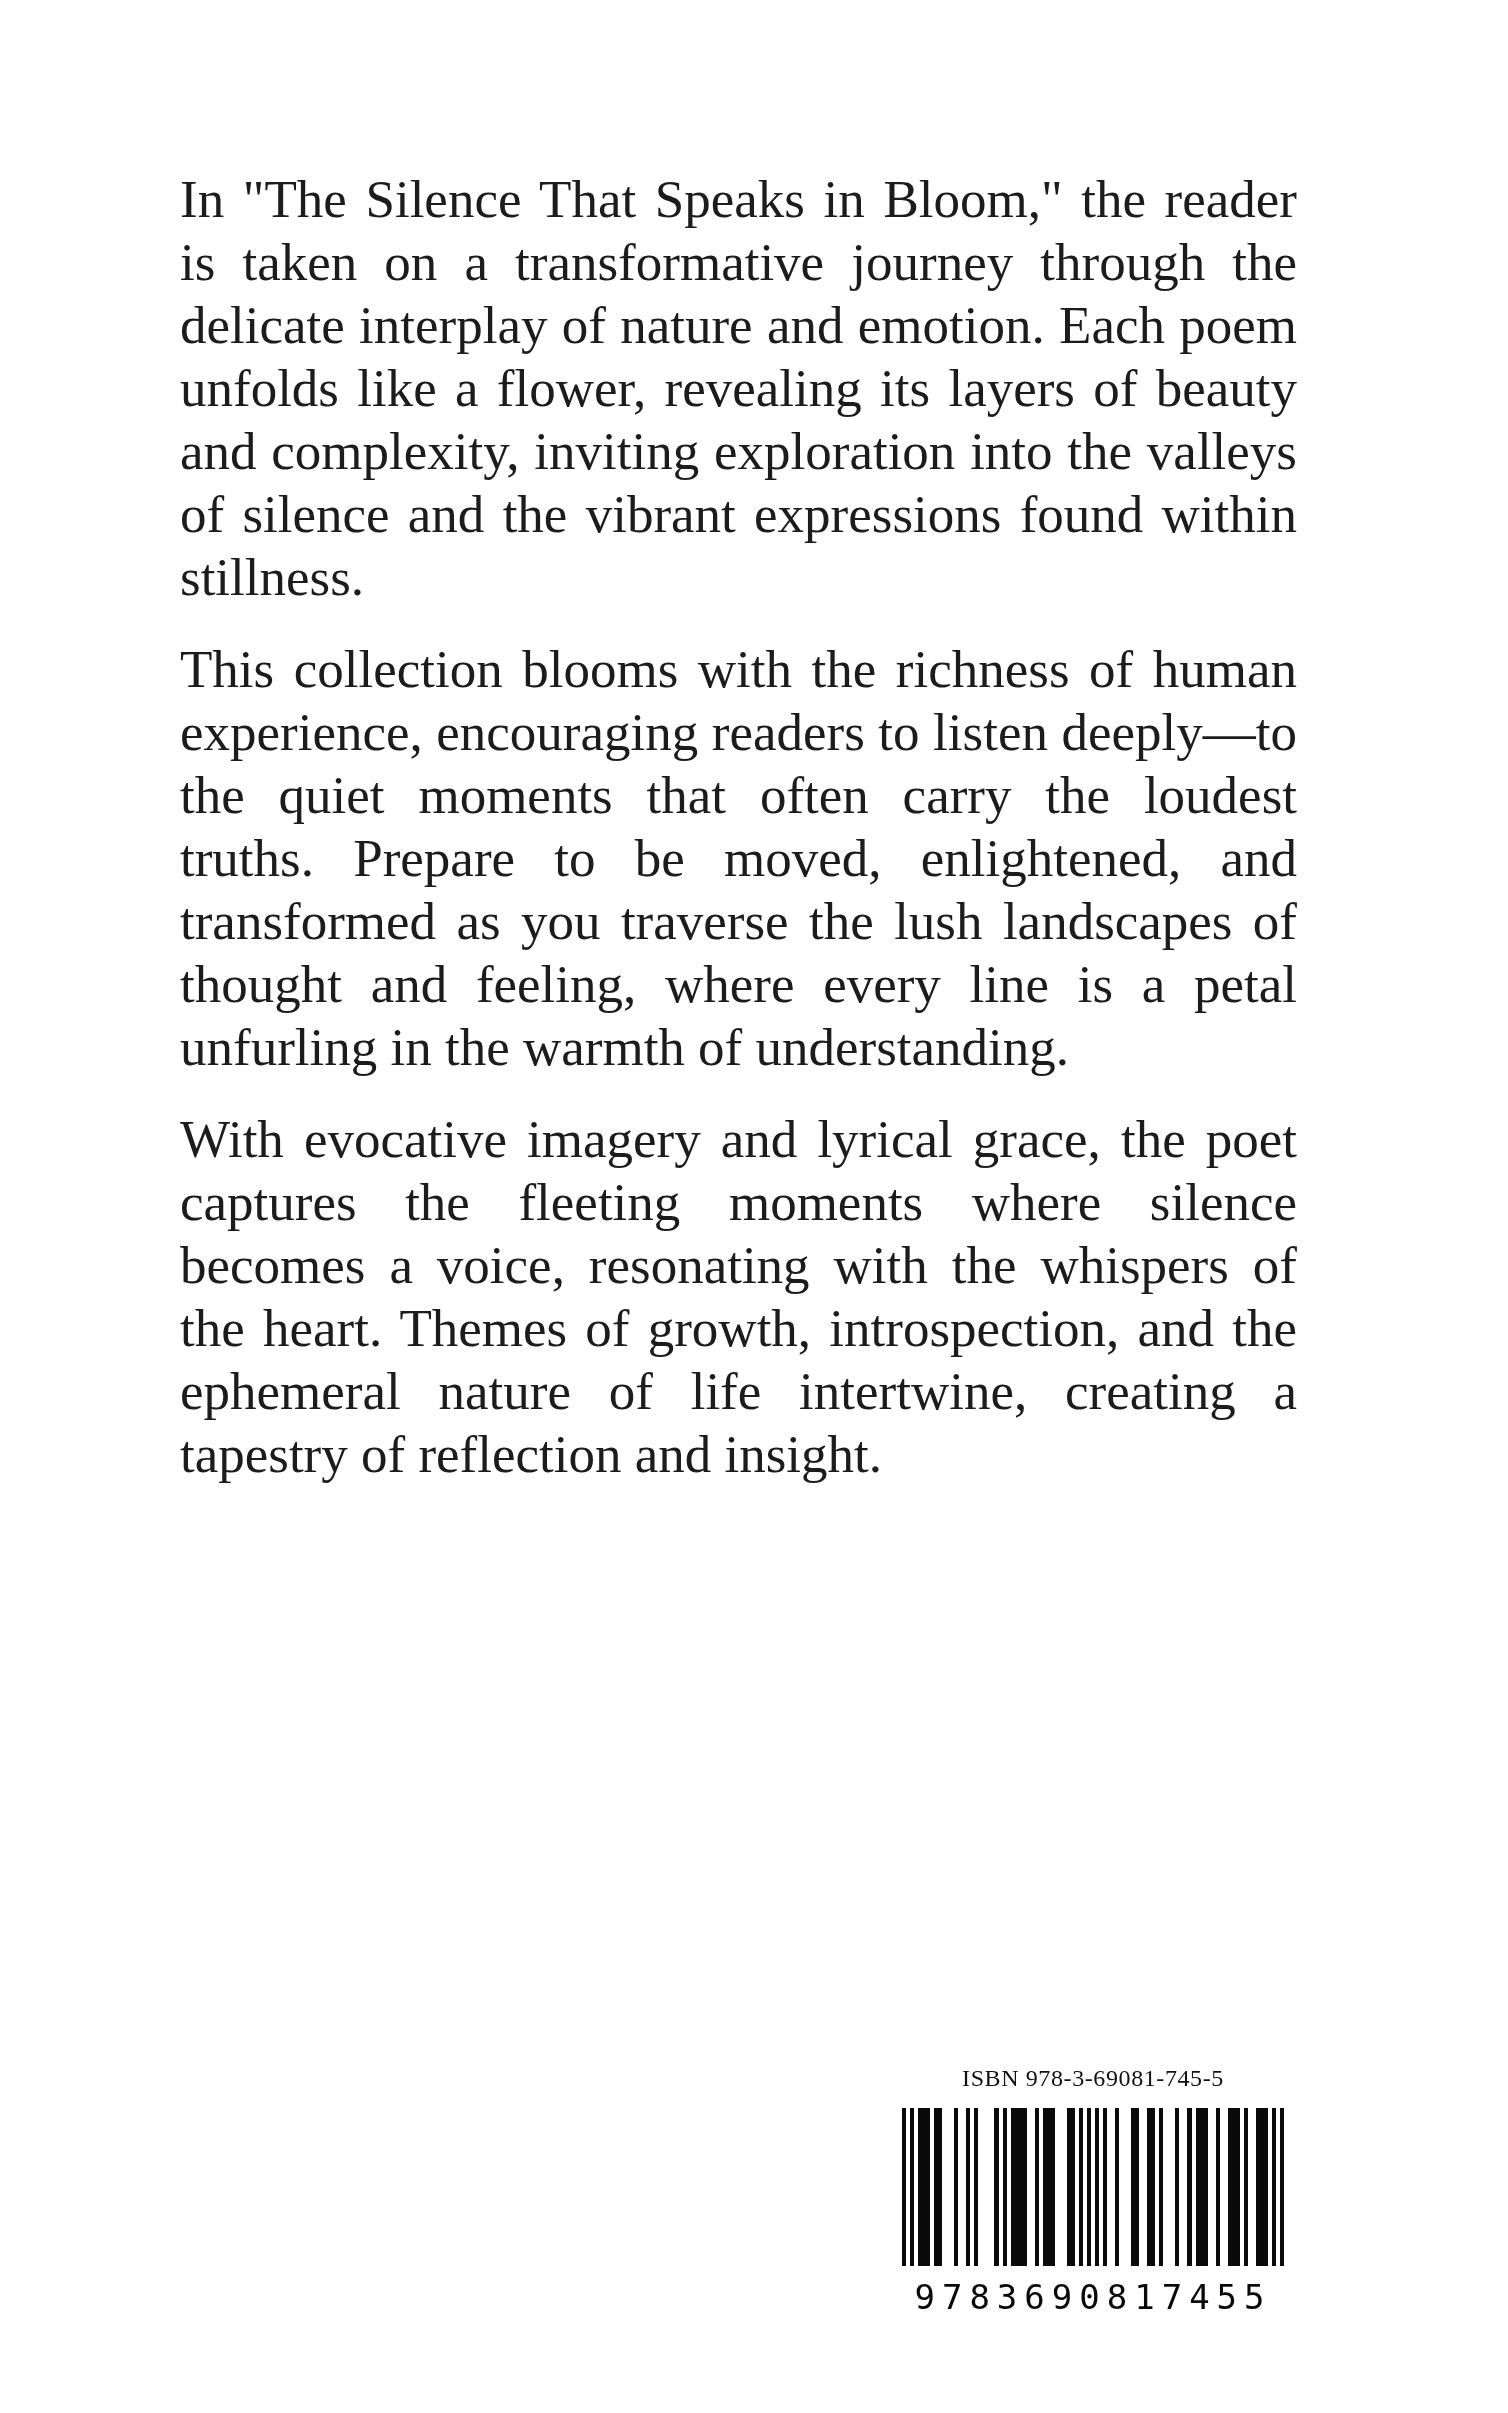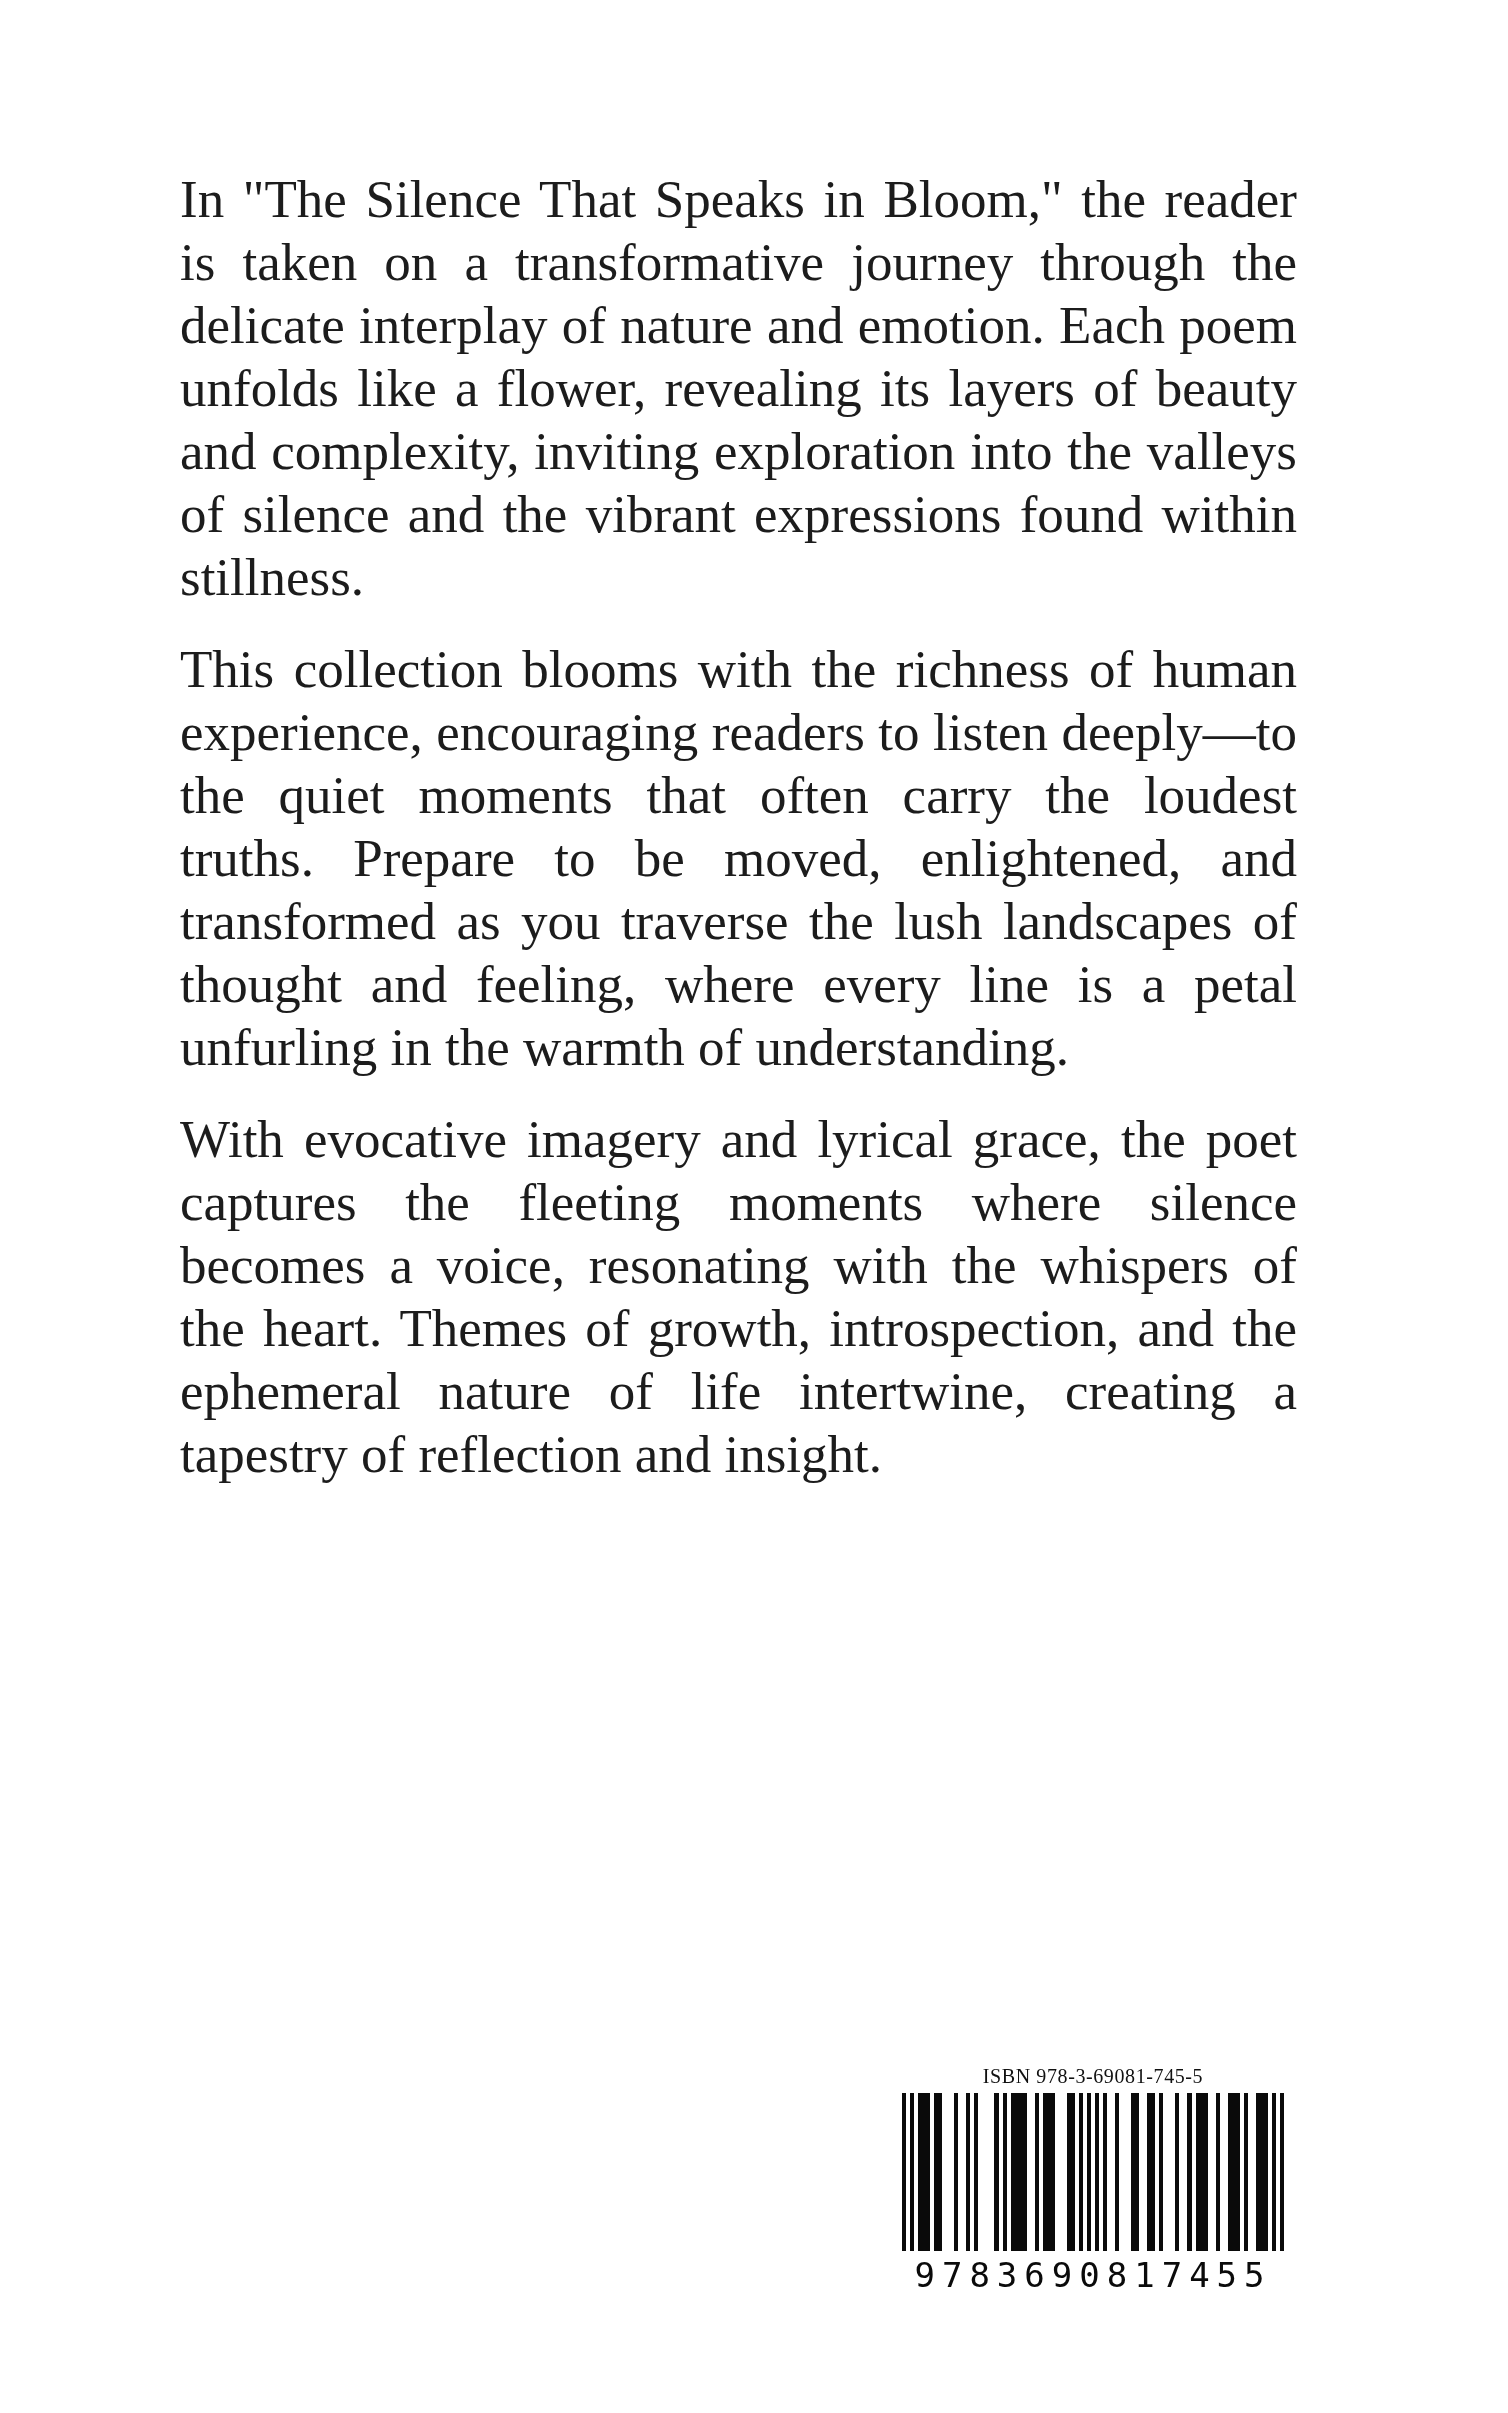--- a/index.html
+++ b/index.html
@@ -39,44 +39,44 @@
     top: 2054px;
     width: 402px;
     height: 274px;
     background: #ffffff;
     text-align: center;
     box-sizing: border-box;
     padding-top: 11.3px;
   }
   .isbn-label {
     font-family: "Liberation Serif", serif;
-    font-size: 20px;
+    font-size: 24px;
     letter-spacing: 0.6px;
     color: #111111;
-    margin-bottom: 5px;
+    margin-bottom: 16px;
     white-space: nowrap;
   }
   .barcode {
     display: block;
     margin: 0 auto;
     width: 382px;
     height: 158px;
   }
   .barcode svg {
     display: block;
     width: 382px;
     height: 158px;
     fill: #0a0a0a;
   }
   .barcode-digits {
     font-family: "DejaVu Sans Mono", monospace;
     font-size: 34px;
     letter-spacing: 7px;
     color: #0a0a0a;
-    margin-top: 4px;
+    margin-top: 11px;
     white-space: nowrap;
   }
 </style>
 </head>
 <body>
 
 <div class="back-cover">
 
   <div class="blurb">
     <p>In "The Silence That Speaks in Bloom," the reader is taken on a transformative journey through the delicate interplay of nature and emotion. Each poem unfolds like a flower, revealing its layers of beauty and complexity, inviting exploration into the valleys of silence and the vibrant expressions found within stillness.</p>

